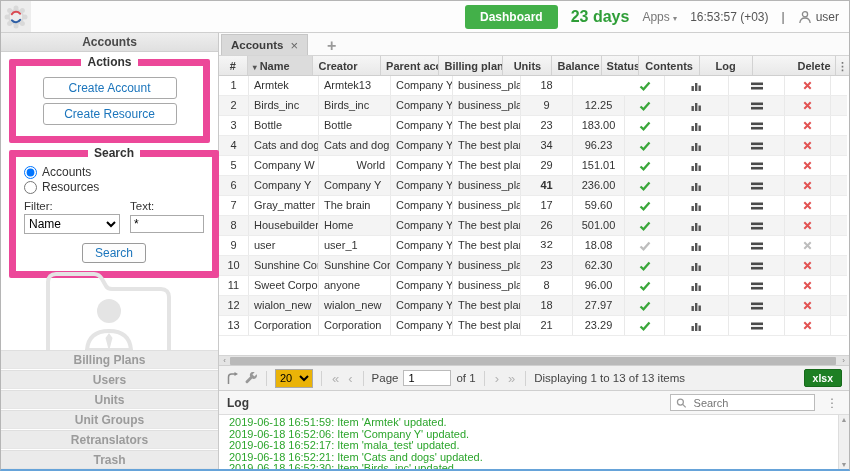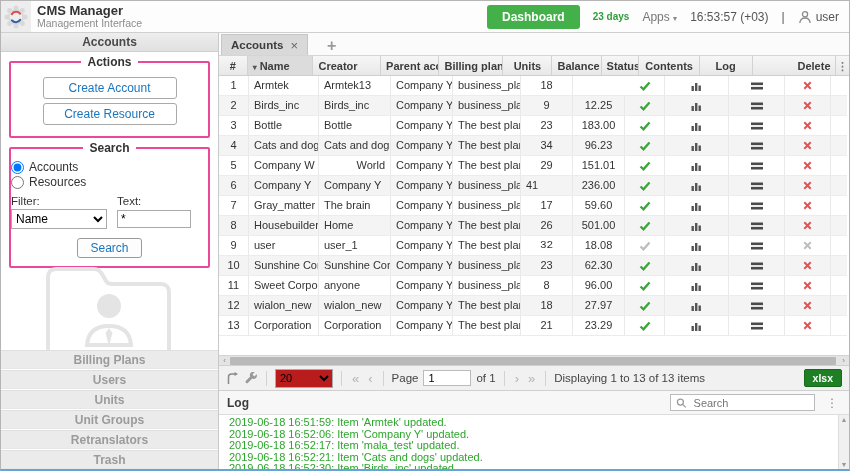--- a/index.html
+++ b/index.html
@@ -8,32 +8,32 @@
         display:flex;flex-direction:column;overflow:hidden;background:#fff;}
   
   .hdr{height:32px;display:flex;align-items:center;border-bottom:1px solid #cfcfcf;background:#fdfdfd;flex:0 0 32px;}
   .logo-box{width:30px;height:100%;background:#ededed;display:flex;align-items:center;justify-content:center;}
   .hdr-titles{margin-left:6px;line-height:1.05;}
   .app-title{font-size:13px;font-weight:bold;color:#333;}
   .app-sub{font-size:10.5px;color:#8d8d8d;}
   .hdr-right{margin-left:auto;display:flex;align-items:center;gap:13px;padding-right:10px;}
   .dash-btn{background:#43b049;color:#fff;font-size:12px;font-weight:bold;border:none;border-radius:3px;
             padding:5px 15px;cursor:pointer;}
-  .days{color:#2f9e38;font-size:10px;font-weight:bold;}
+  .days{color:#2f9e38;font-size:16px;font-weight:bold;}
   .apps{color:#777;font-size:12px;cursor:pointer;}
   .caret{font-size:8px;color:#888;}
   .time,.pipe,.uname{color:#555;font-size:12px;}
   .userwrap{display:flex;align-items:center;gap:4px;cursor:pointer;}
   
   .bodyrow{flex:1;display:flex;min-height:0;}
   
   .side{width:218px;flex:0 0 218px;border-right:1px solid #c9c9c9;display:flex;flex-direction:column;background:#fff;}
   .side-header{height:19px;line-height:18px;text-align:center;font-size:12px;font-weight:bold;color:#4a4a4a;
                background:linear-gradient(#eee,#e0e0e0);border-bottom:1px solid #cfcfcf;}
-  fieldset{margin:3px 8px 0;border:2px solid #ec4899;border-radius:2px;padding:4px 0 7px;}
+  fieldset{margin:3px 8px 0;border:7px solid #ec4899;border-radius:2px;padding:4px 8px 7px;}
   legend{font-size:12px;font-weight:bold;color:#333;margin:0 auto;padding:0 6px;text-align:center;}
   .btn-blue{display:block;width:134px;margin:4px auto;background:#fff;border:1px solid #a9a9a9;border-radius:3px;
             color:#1b75bc;font-size:12px;padding:3px 0;text-align:center;cursor:pointer;}
   .radio-row{display:flex;align-items:center;gap:5px;font-size:12px;color:#333;margin:1px 0;}
   .radio-row input{margin:0;width:13px;height:13px;}
   .fs-row{display:flex;gap:10px;margin-top:6px;}
   .fs-col label{display:block;font-size:11.5px;color:#333;margin-bottom:2px;}
   .filter-select{width:96px;height:20px;font-size:12px;border:1px solid #aaa;background:#fff;}
   .text-input{width:74px;height:18px;font-size:12px;border:1px solid #aaa;padding:1px 3px;}
   .search-btn{display:block;margin:9px auto 1px;background:#fdfdfd;border:1px solid #9a9a9a;border-radius:3px;
@@ -61,21 +61,21 @@
           border-right:1px solid #e9e9e9;}
   .g-ico{display:flex;align-items:center;justify-content:center;}
   .filler{flex:1;background:#fff;}
   .hscroll{height:10px;flex:0 0 10px;background:#e4e4e4;border-top:1px solid #d4d4d4;position:relative;}
   .hs-ar{position:absolute;top:0;height:10px;width:11px;font-size:8px;line-height:10px;color:#888;text-align:center;cursor:pointer;}
   .hs-thumb{position:absolute;left:11px;right:13px;top:1px;height:8px;background:#b9b9b9;border-radius:1px;cursor:pointer;}
   .pager{height:25px;flex:0 0 25px;background:#f1f1f1;border-top:1px solid #d0d0d0;display:flex;align-items:center;
          gap:5px;padding:0 7px;font-size:11.5px;color:#444;}
   .sep{width:1px;height:15px;background:#d2d2d2;margin:0 3px;}
   .pg-ar{color:#b3b3b3;font-size:13px;padding:0 2px;cursor:default;}
-  .size-select{width:58px;height:19px;font-size:11px;border:1px solid #aaa;background:#b91c1c;}
+  .size-select{width:38px;height:19px;font-size:11px;border:1px solid #aaa;background:#eab308;}
   .page-input{width:48px;height:16px;border:1px solid #bbb;background:#fff;font-size:11px;padding:0 4px;}
   .xlsx{margin-left:auto;background:#1e7f24;color:#fff;font-size:10.5px;font-weight:bold;border:1px solid #166a1b;
         border-radius:2px;padding:2px 8px;cursor:pointer;}
   .logpanel{height:79px;flex:0 0 79px;border-top:1px solid #cfcfcf;background:#f7f7f7;display:flex;flex-direction:column;}
   .log-head{height:23px;flex:0 0 23px;display:flex;align-items:center;gap:8px;padding:0 8px;}
   .log-title{font-size:12px;font-weight:bold;color:#3c3c3c;margin-right:auto;}
   .log-search{display:flex;align-items:center;gap:5px;width:145px;height:17px;background:#fff;border:1px solid #bbb;padding:0 5px;}
   .log-search input{border:none;outline:none;font-size:11px;width:100%;background:transparent;}
   .log-menu{color:#888;font-size:12px;padding:0 3px;cursor:pointer;}
   .log-body{flex:1;background:#fff;border-top:1px solid #ddd;position:relative;overflow:hidden;padding:2px 12px 0 10px;}
@@ -101,24 +101,20 @@
             <circle cx="18.4" cy="5.6" r="2.5"></circle>
             <circle cx="5.6" cy="18.4" r="2.5"></circle>
             <circle cx="18.4" cy="18.4" r="2.5"></circle>
           <circle cx="12" cy="12" r="8"></circle>
         </g>
         <circle cx="12" cy="12" r="6.2" fill="#ededed"></circle>
         <path d="M7.8 9.2 a5 5 0 0 1 8.2 -0.6" stroke="#d94a52" stroke-width="2.1" fill="none" stroke-linecap="round"></path>
         <path d="M16.2 14.8 a5 5 0 0 1 -8.2 0.6" stroke="#2f5fa5" stroke-width="2.1" fill="none" stroke-linecap="round"></path>
       </svg>
     </div>
-    <div class="hdr-titles">
-      <div class="app-title">CMS Manager</div>
-      <div class="app-sub">Management Interface</div>
-    </div>
     <div class="hdr-right">
       <button class="dash-btn">Dashboard</button>
       <span class="days">23 days</span>
       <span class="apps">
         <span>Apps</span>
         <span class="caret">▾</span>
       </span>
       <span class="time">16:53:57 (+03)</span>
       <span class="pipe">|</span>
       <span class="userwrap">
@@ -374,21 +370,21 @@
               </svg>
             </div>
             <div class="g-cell" style="width: 14px; border-right: none;"></div>
           </div>
           <div class="g-row alt">
             <div class="g-cell" style="width: 30px; text-align: center;">6</div>
             <div class="g-cell" style="width: 70px; text-align: left;">Company Y</div>
             <div class="g-cell" style="width: 72px; text-align: left;">Company Y</div>
             <div class="g-cell" style="width: 62px; text-align: left;">Company Y</div>
             <div class="g-cell" style="width: 68px; text-align: left;">business_plan</div>
-            <div class="g-cell" style="width: 52px; ">41</div>
+            <div class="g-cell" style="width: 52px; text-align: center; font-weight: bold;">41</div>
             <div class="g-cell" style="width: 52px; text-align: center;">236.00</div>
             <div class="g-cell g-ico" style="width: 40px;">
               <svg width="12" height="10" viewBox="0 0 12 10">
                 <path d="M1.5 5.5 L4.5 8.3 L10.5 1.5" stroke="#3aa63a" stroke-width="2.3" fill="none"></path>
               </svg>
             </div>
             <div class="g-cell g-ico" style="width: 64px;">
               <svg width="11" height="10" viewBox="0 0 11 10">
                 <rect x="0.5" y="5" width="2.4" height="5" fill="#555"></rect>
                 <rect x="4" y="2" width="2.4" height="8" fill="#555"></rect>

